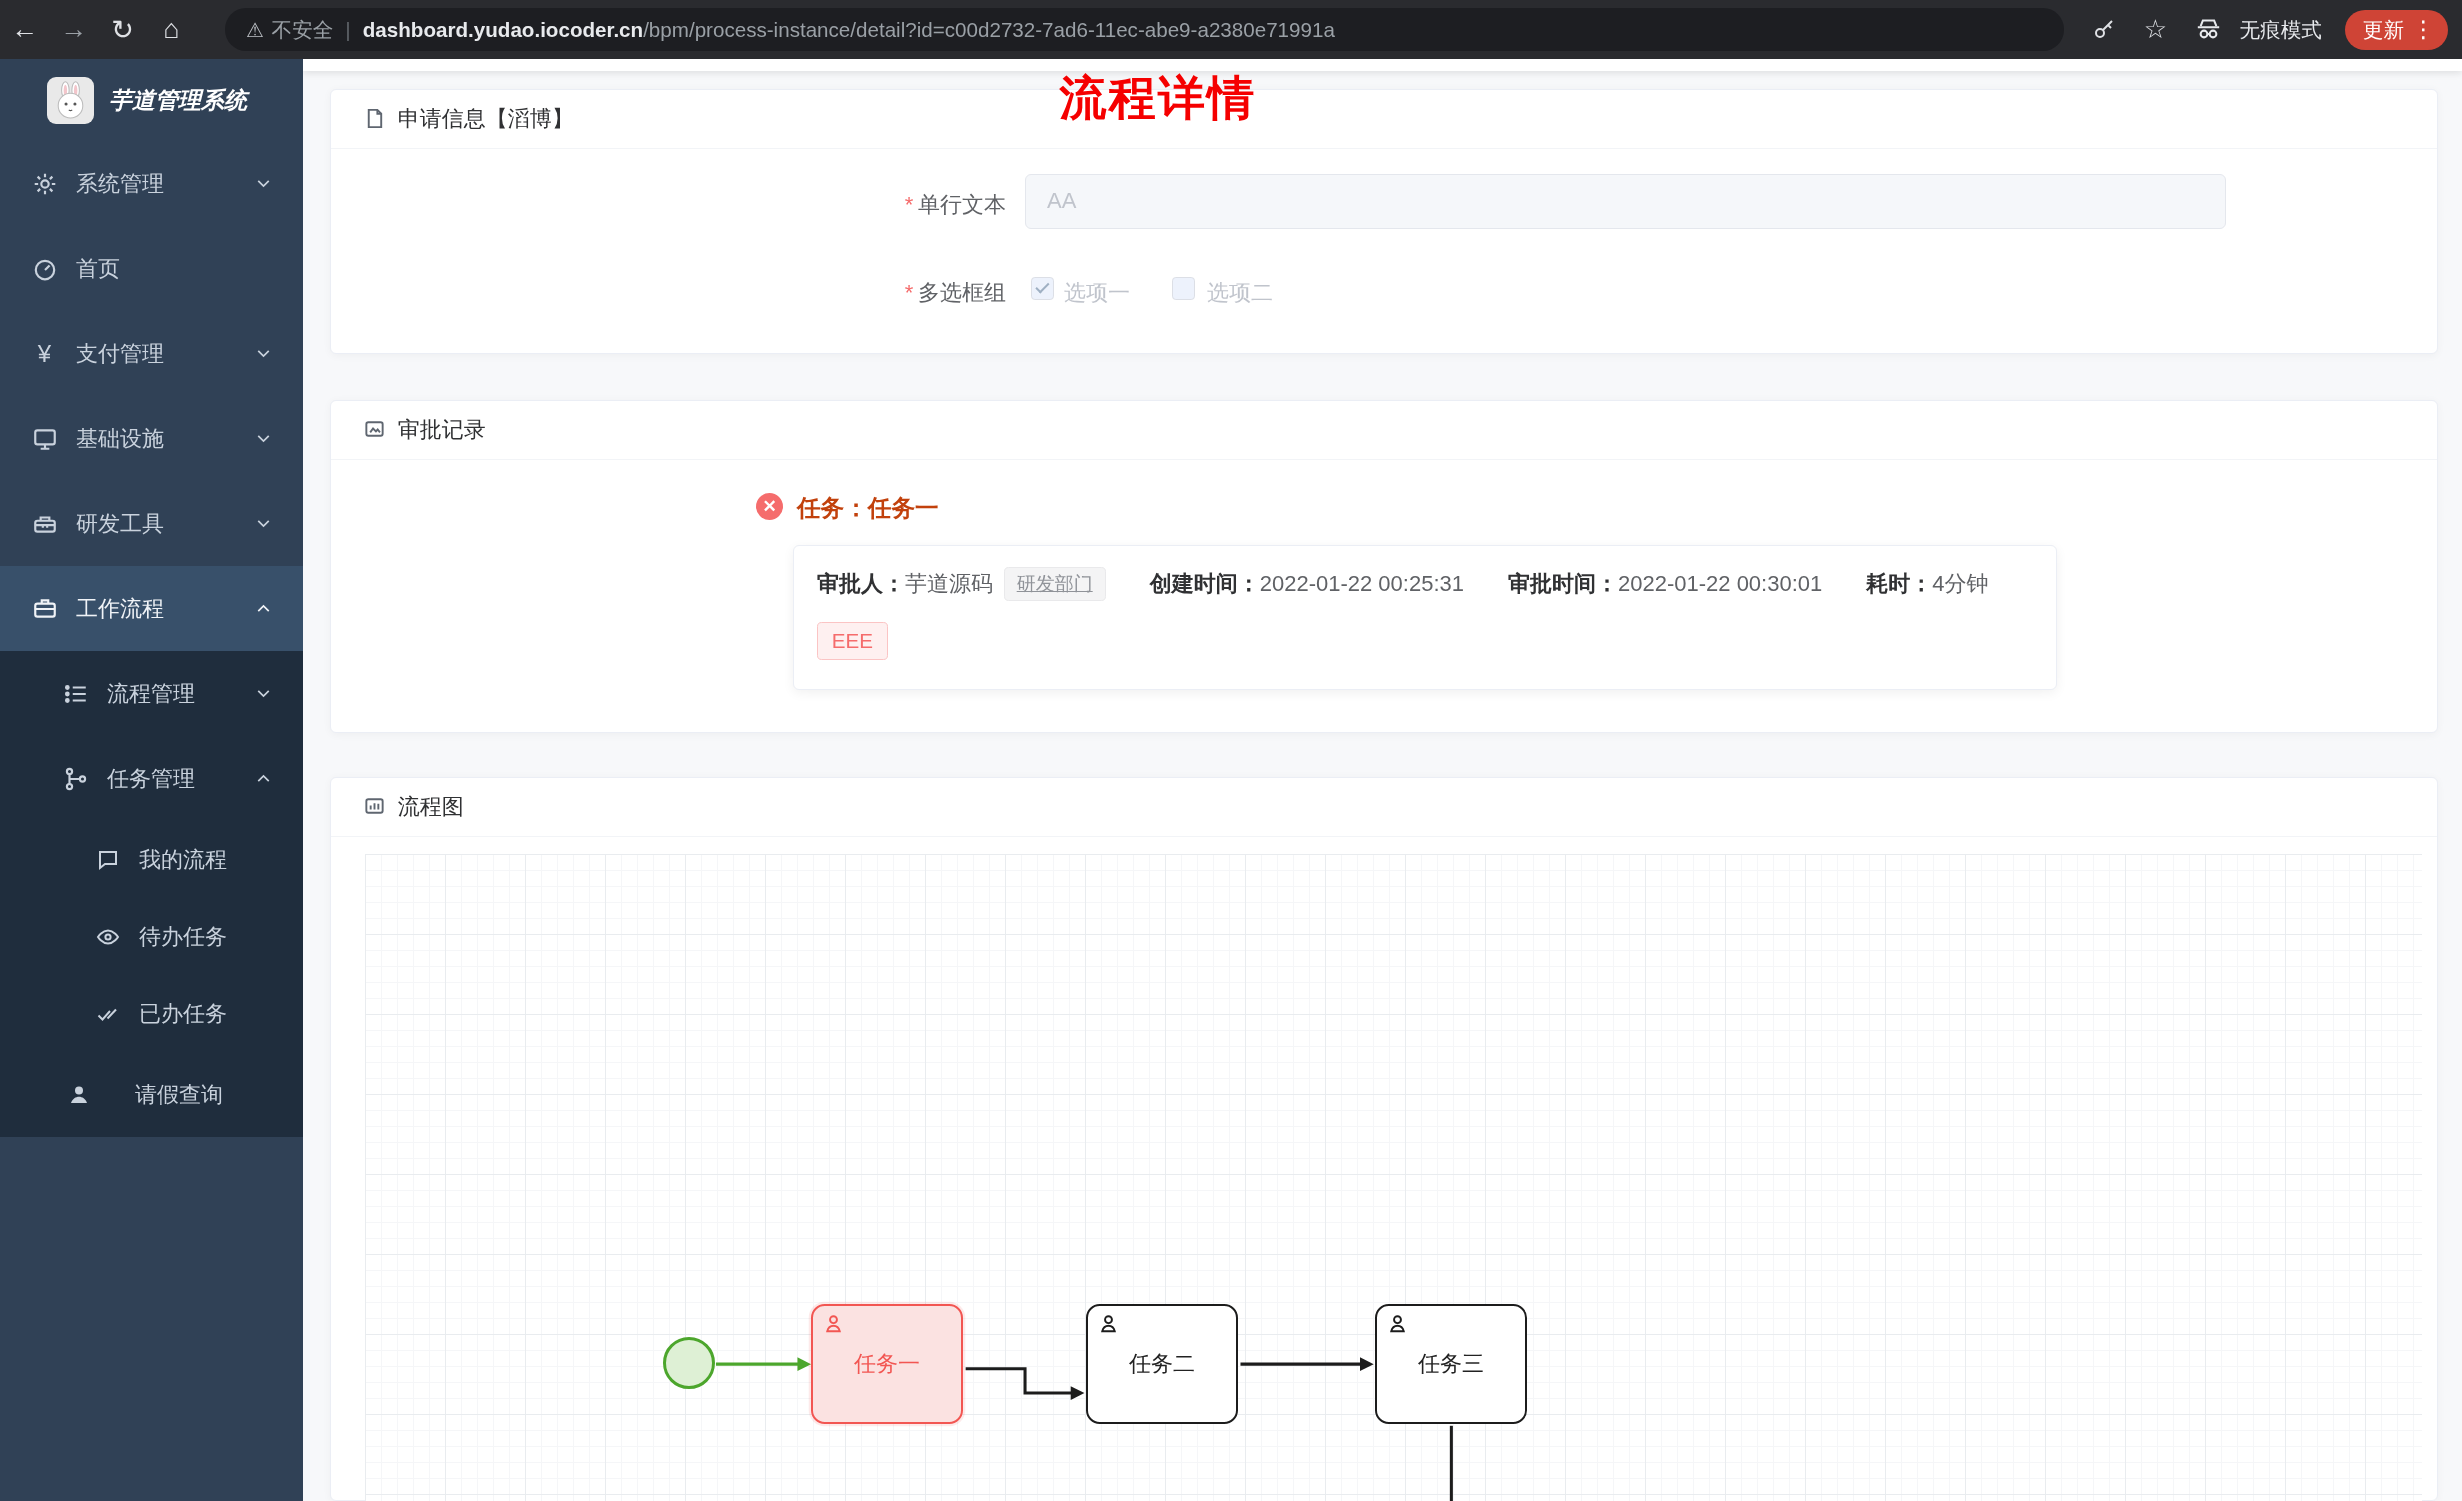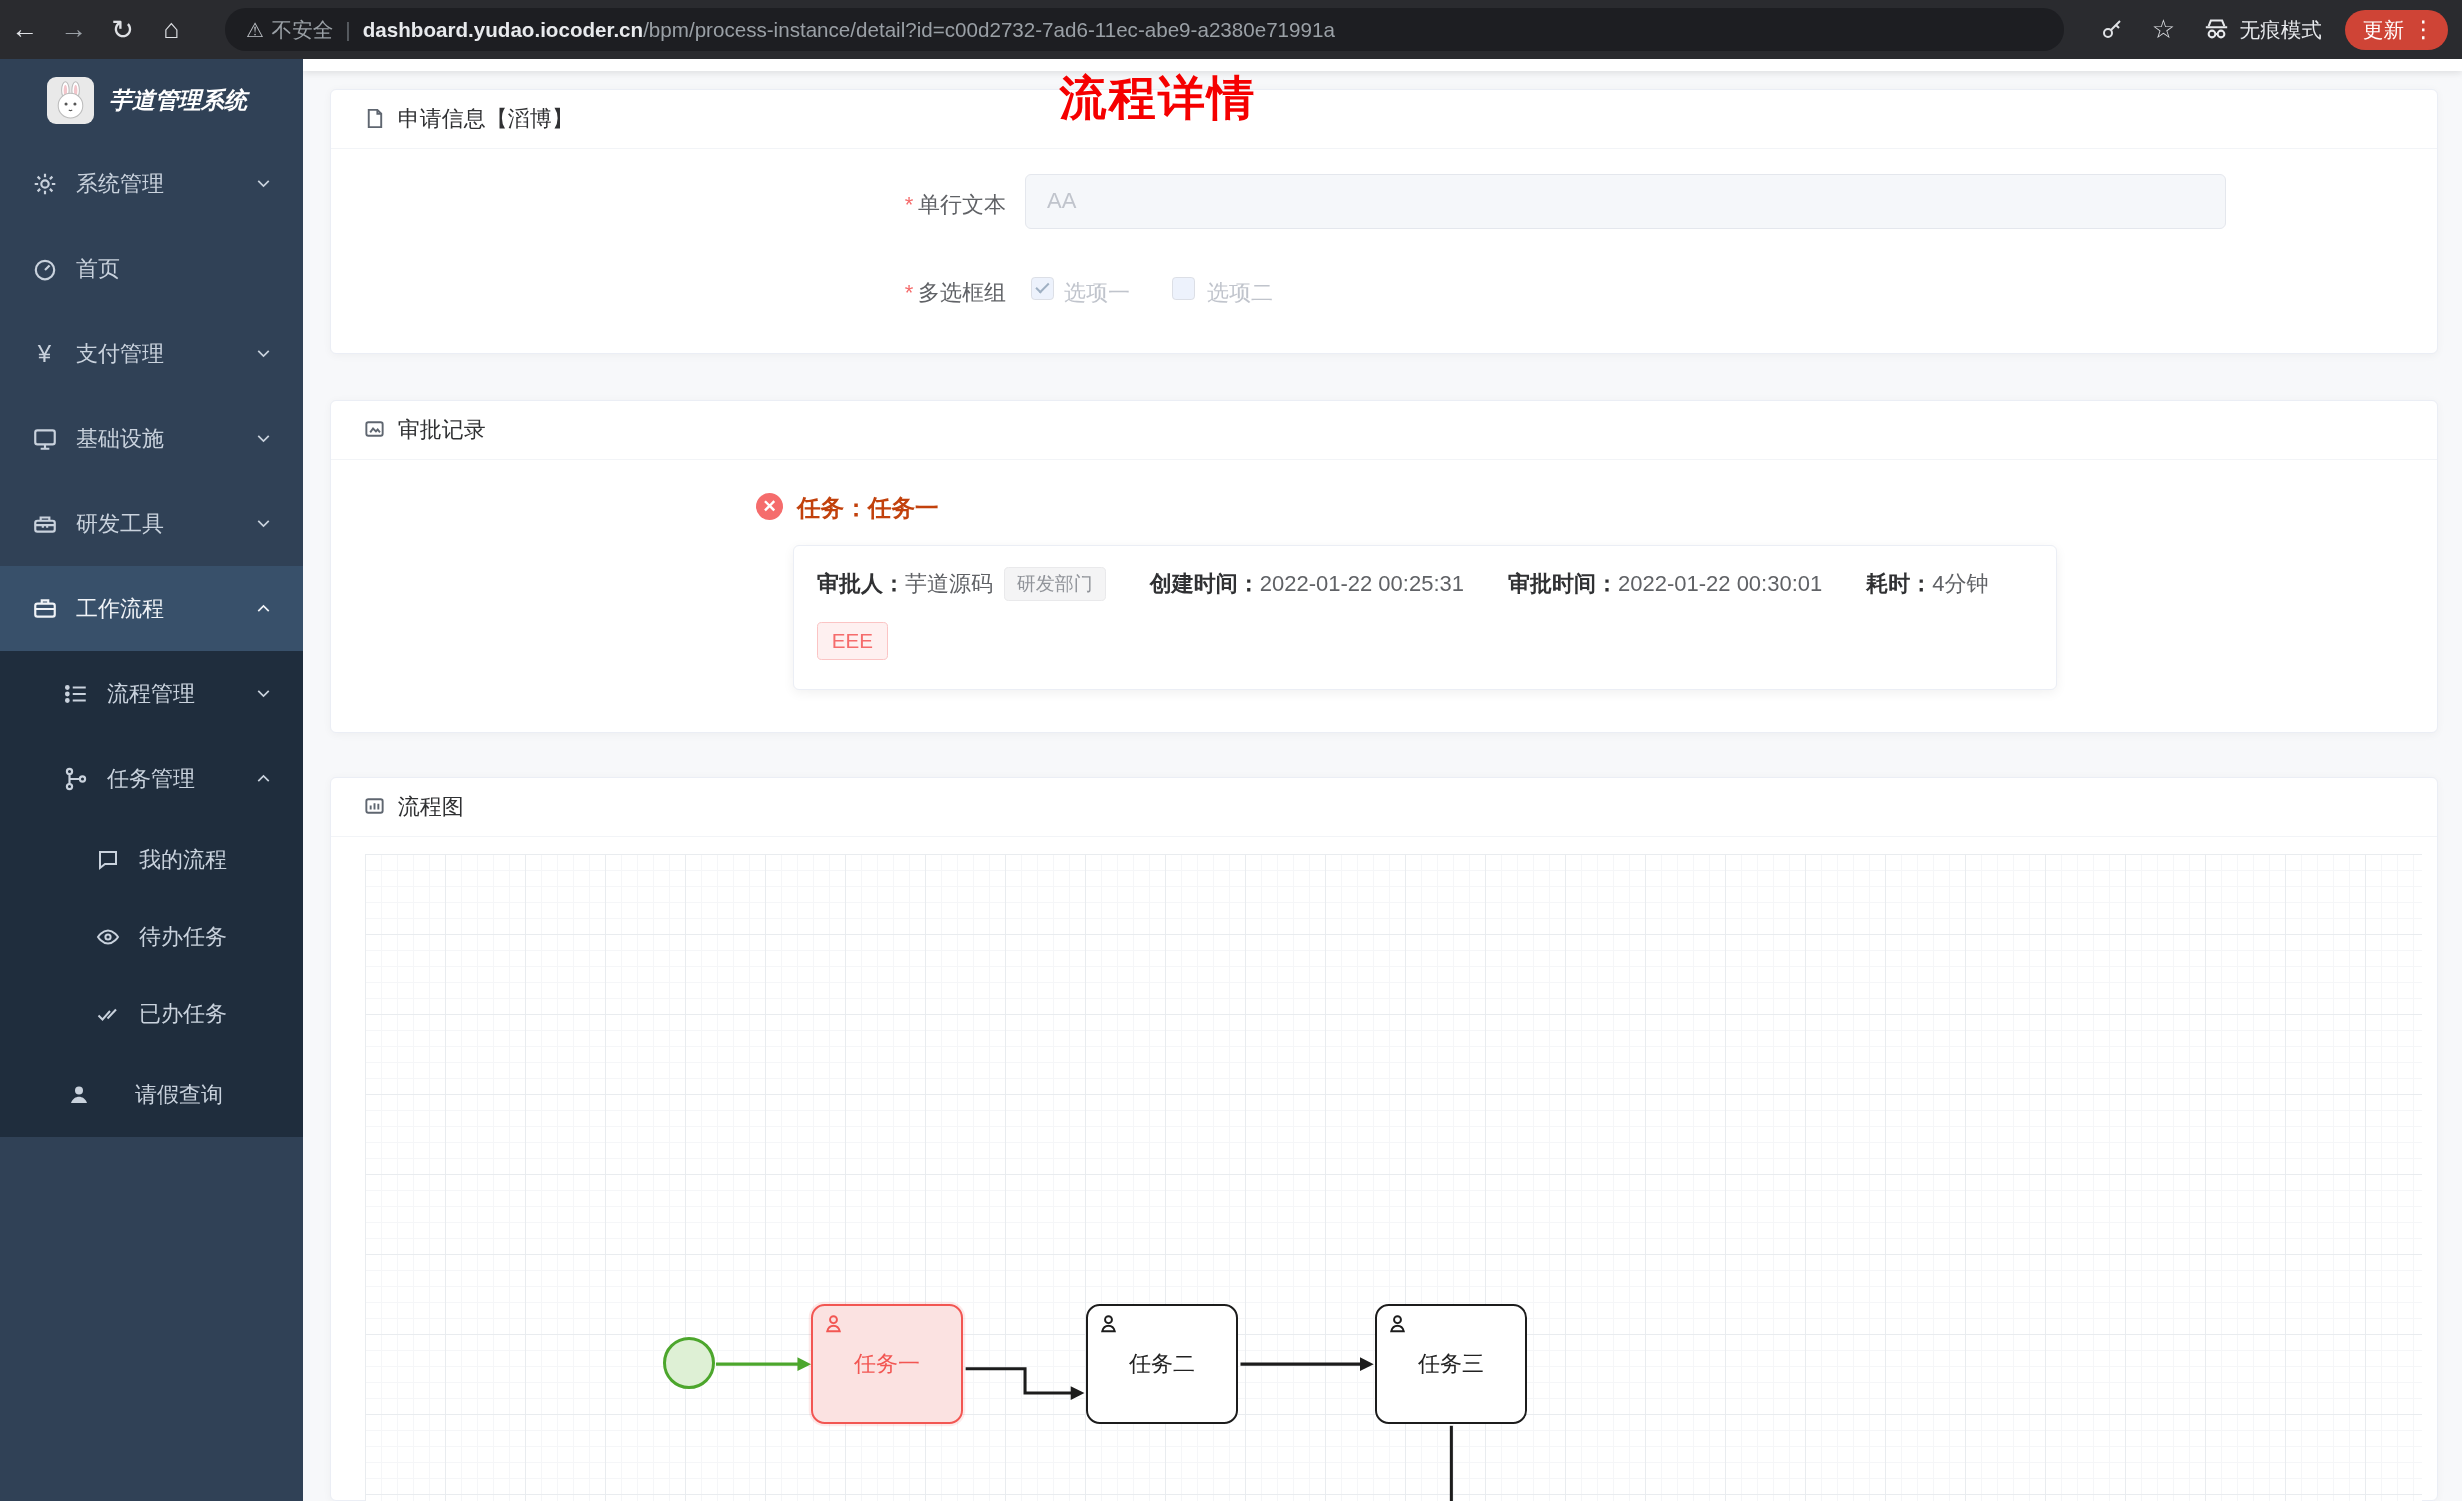--- a/index.html
+++ b/index.html
@@ -12,21 +12,21 @@
   .nav-btn.dim { color:#9aa0a6; }
   .url-bar { position:absolute; left:225px; top:8.4px; width:1839px; height:43px; background:#1d1e22; border-radius:21px; display:flex; align-items:center; padding:0 21px; font-size:20.6px; color:#9aa0a6; }
   .url-warning { color:#bdc1c6; font-size:20px; margin-right:7.6px; }
   .url-sec { color:#9aa0a6; margin-right:12px; }
   .url-div { color:#5f6368; margin-right:12px; font-size:21px; }
   .url-domain { color:#e8eaed; font-weight:700; }
   .url-path { color:#9aa0a6; }
   .chrome-right { position:absolute; right:13.7px; top:0; height:59px; display:flex; align-items:center; gap:17px; }
   .ch-icon { width:34px; height:34px; display:flex; align-items:center; justify-content:center; color:#dfe1e5; }
   .star { font-size:26px; color:#dfe1e5; }
-  .incog { display:flex; align-items:center; gap:9px; color:#e8eaed; font-size:20.6px; padding:0 6px; }
+  .incog { display:flex; align-items:center; gap:17px; color:#e8eaed; font-size:20.6px; padding:0 6px; }
   .update-pill { height:40px; background:#cf4436; border-radius:20px; display:flex; align-items:center; gap:7.6px; padding:0 13.7px 0 18px; color:#fff; font-size:20.6px; cursor:pointer; }
   .kebab { font-size:23px; color:#fff; letter-spacing:0; }
 
   
   .sidebar { position:absolute; left:0; top:59px; width:303px; height:1442px; background:#304156; color:#c9d2dd; }
   .logo-row { height:82px; display:flex; align-items:center; padding-left:47px;font-style:italic; }
   .avatar { width:47px; height:47px; border-radius:9px; background:#e9e9e9; display:flex; align-items:center; justify-content:center; overflow:hidden; }
   .logo-title { margin-left:15px; color:#ffffff; font-size:23px; font-weight:700; }
   .menu-item { position:relative; height:85px; display:flex; align-items:center; font-size:22px; color:#c9d2dd; cursor:pointer; }
   .menu-item .mi-icon { width:27px; height:27px; display:flex; align-items:center; justify-content:center; flex:none; }
@@ -63,21 +63,21 @@
   .cb-label1 { left:733px; }
   .cb-label2 { left:876px; }
 
   .card-record { top:341px; height:333px; }
   .err-icon { position:absolute; left:425px; top:92px; width:27px; height:27px; border-radius:50%; background:#f56c6c; color:#fff; font-size:17px; font-weight:700; display:flex; align-items:center; justify-content:center; }
   .task-title { position:absolute; left:466px; top:91px; font-size:23.6px; font-weight:700; color:#c2410c; }
   .record-card { position:absolute; left:462px; top:144px; width:1264px; height:145px; border:1.5px solid #ebeef5; border-radius:6px; box-shadow:0 3px 12px rgba(0,0,0,0.06); padding:21px 23px; background:#fff; }
   .rec-line { display:flex; align-items:center; font-size:22px; color:#606266; white-space:nowrap; }
   .rec-label { font-weight:700; color:#303133; }
   .rec-gap { margin-left:44px; }
-  .dept-tag { margin-left:10.7px; padding:3px 12px; background:#f4f4f5; border:1.5px solid #e9e9eb; border-radius:4.6px; color:#909399; font-size:19px; }
+  .dept-tag { margin-left:10.7px; padding:3px 12px; background:#f4f4f5; border:1.5px solid #e9e9eb; border-radius:4.6px; color:#909399; font-size:19px;text-decoration:underline; }
   .reason-tag { display:inline-block; margin-top:21px; padding:6px 13.7px; background:#fef0f0; border:1.5px solid #fbc4c4; border-radius:4.6px; color:#f56c6c; font-size:20.6px; }
 
   .card-diagram { top:718px; height:724px; }
   .bpmn-canvas { position:absolute; left:34px; top:76px; width:2057px; height:648px; background-color:#fff;
     background-image:
       linear-gradient(#e9ecef 0.8px, transparent 0.8px),
       linear-gradient(90deg, #e9ecef 0.8px, transparent 0.8px),
       linear-gradient(#f5f6f8 0.8px, transparent 0.8px),
       linear-gradient(90deg, #f5f6f8 0.8px, transparent 0.8px);
     background-size:80px 80px, 80px 80px, 16px 16px, 16px 16px; }

